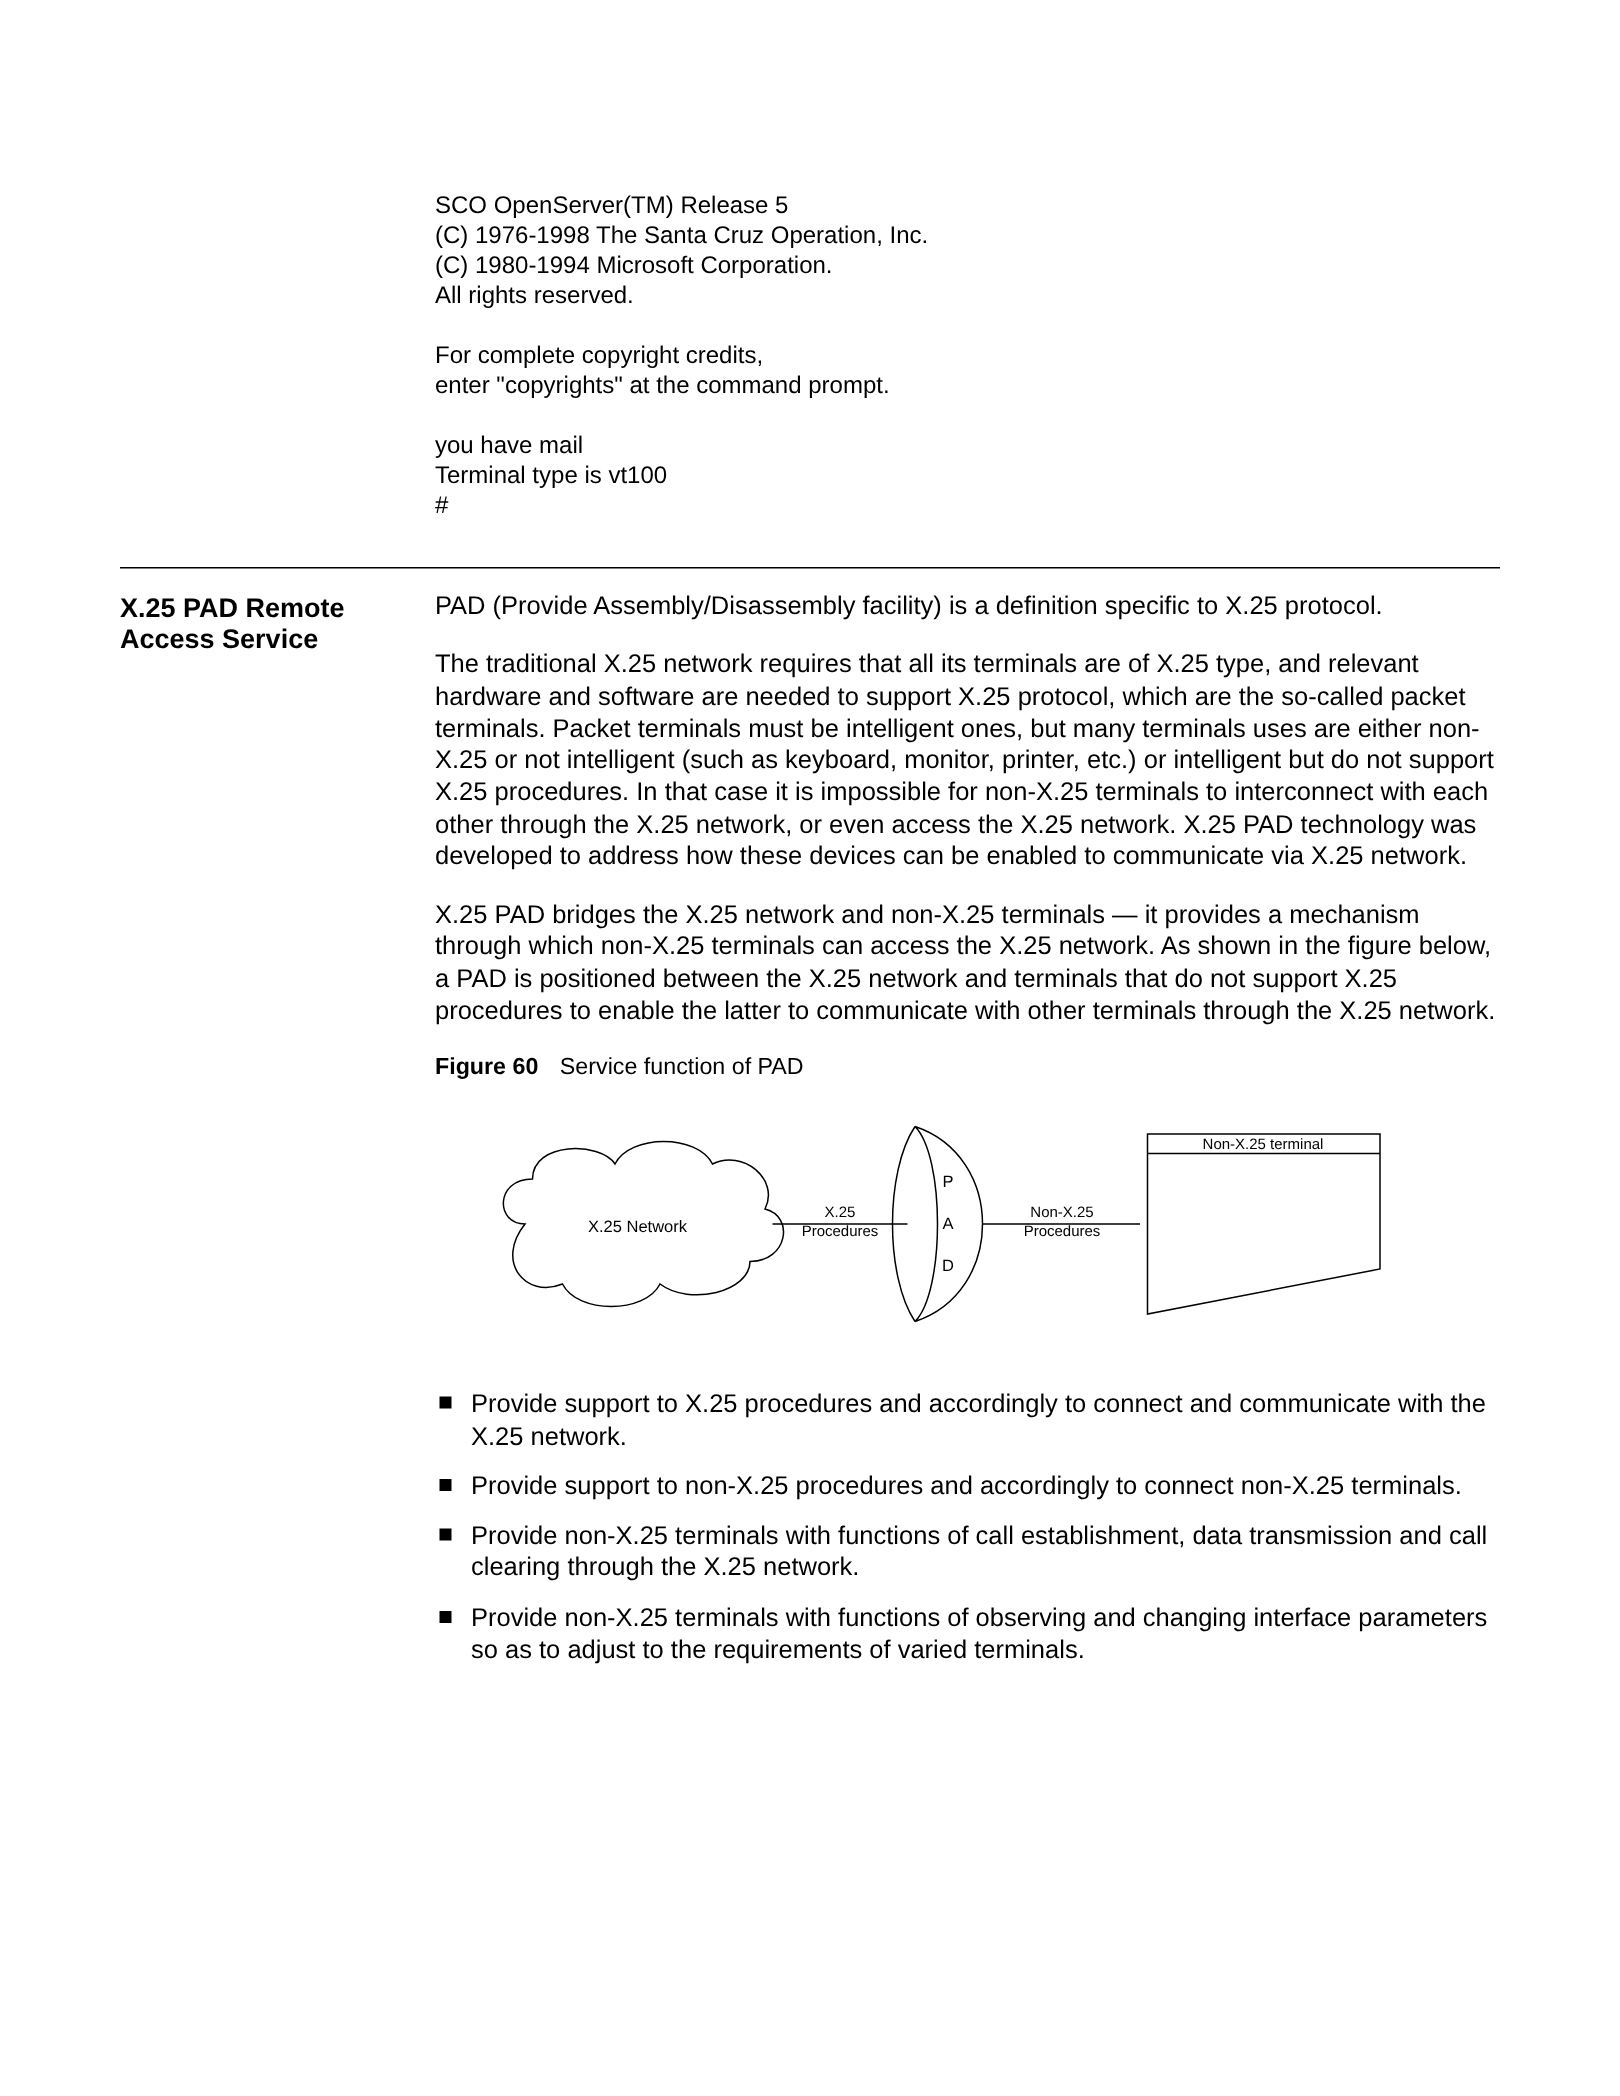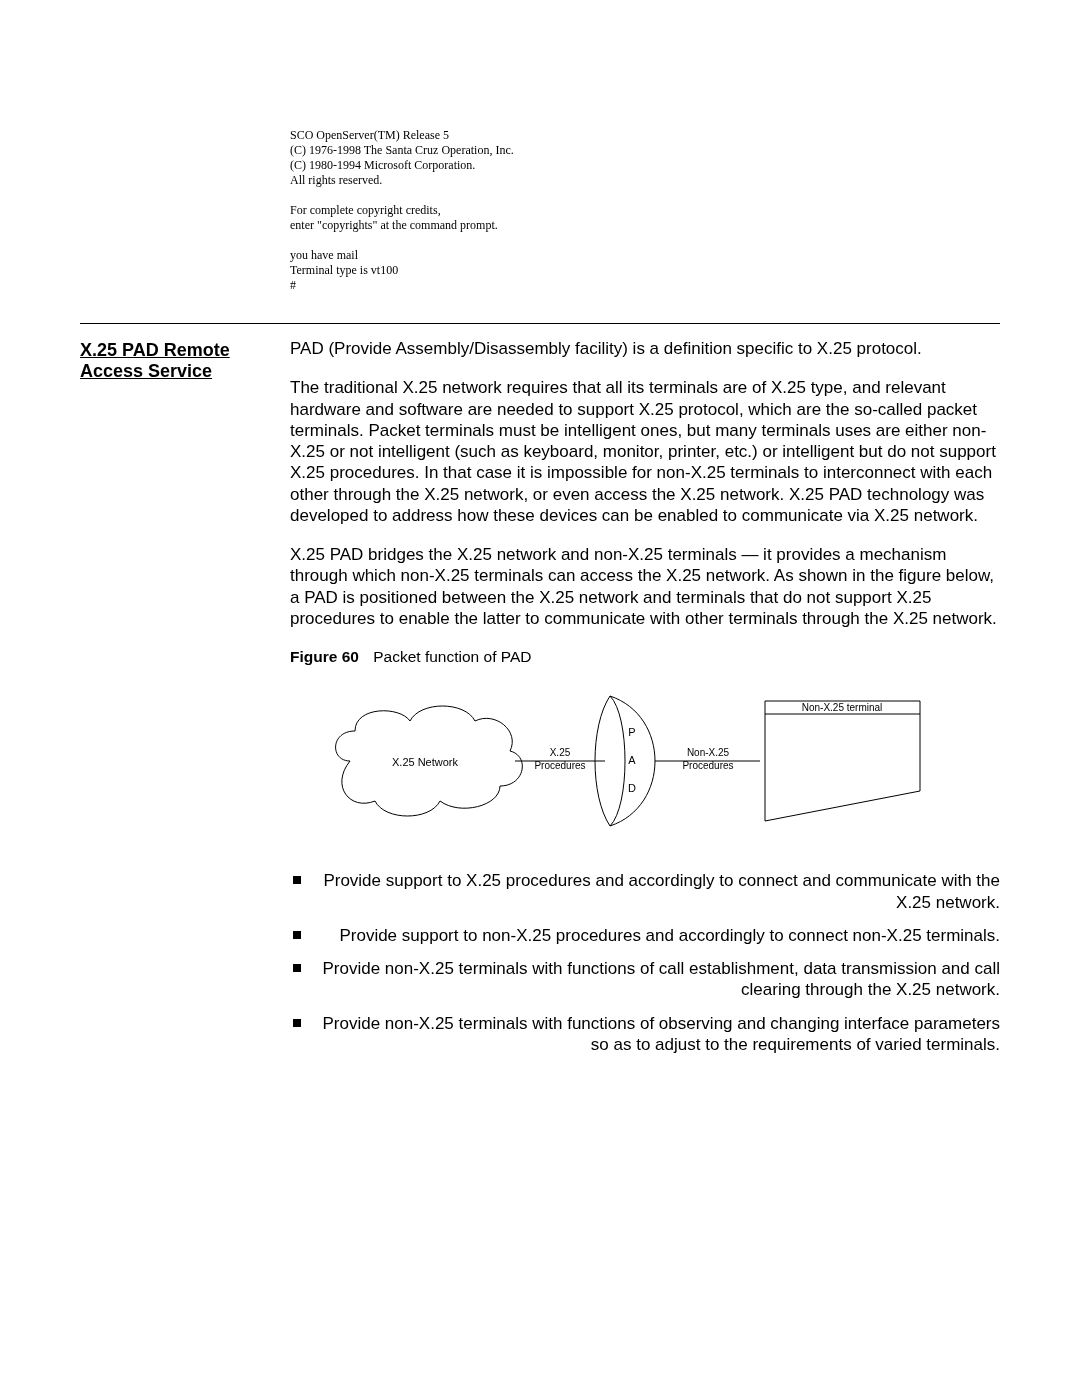--- a/index.html
+++ b/index.html
@@ -30,29 +30,28 @@
   .body-grid {
     margin-top: 70px;
     display: grid;
     grid-template-columns: 200px 1fr;
     column-gap: 10px;
   }
   .sidebar {
     font-weight: bold;
     font-size: 18px;
     padding-top: 2px;
-    text-decoration: underline;
   }
   .content {
     font-size: 17px;
     line-height: 1.25;
   }
   pre.terminal {
-    font-family: Liberation Serif, serif;
-    font-size: 12px;
+    font-family: Liberation Sans, sans-serif;
+    font-size: 16px;
     margin: 0 0 30px 0;
     white-space: pre;
   }
   hr.sep {
     border: none;
     border-top: 1px solid #000;
     margin: 0 0 14px 0;
   }
   p { margin: 0 0 18px 0; }
   .figcap { font-size: 15.5px; margin: 8px 0 10px 0; }
@@ -60,21 +59,20 @@
   .figwrap { margin: 8px 0 24px 30px; }
   ul.square {
     list-style: none;
     padding: 0;
     margin: 0;
   }
   ul.square li {
     position: relative;
     padding-left: 24px;
     margin-bottom: 12px;
-    text-align: right;
   }
   ul.square li::before {
     content: "";
     position: absolute;
     left: 3px;
     top: 6px;
     width: 8px;
     height: 8px;
     background: #000;
   }
@@ -109,21 +107,21 @@
       </div>
 
     <div class="sidebar">X.25 PAD Remote Access Service</div>
     <div class="content">
       <p>PAD (Provide Assembly/Disassembly facility) is a definition specific to X.25 protocol.</p>
       <p>The traditional X.25 network requires that all its terminals are of X.25 type, and relevant hardware and software are needed to support X.25 protocol, which are the so-called packet terminals. Packet terminals must be intelligent ones, but many terminals uses are either non-X.25 or not intelligent (such as keyboard, monitor, printer, etc.) or intelligent but do not support X.25 procedures. In that case it is impossible for non-X.25 terminals to interconnect with each other through the X.25 network, or even access the X.25 network. X.25 PAD technology was developed to address how these devices can be enabled to communicate via X.25 network.</p>
       <p>X.25 PAD bridges the X.25 network and non-X.25 terminals — it provides a mechanism through which non-X.25 terminals can access the X.25 network. As shown in the figure below, a PAD is positioned between the X.25 network and terminals that do not support X.25 procedures to enable the latter to communicate with other terminals through the X.25 network.</p>
 
       <div class="figcap">
         <span class="figlabel">Figure 60</span>
-        <span>Packet function of PAD</span>
+        <span>Service function of PAD</span>
       </div>
 
       <div class="figwrap">
         <svg width="610" height="170" viewBox="0 0 610 170">
 
           <path d="M 30 85
                    C 10 85, 10 55, 35 55
                    C 35 30, 80 30, 90 45
                    C 100 25, 145 25, 155 45
                    C 175 35, 200 55, 190 75

